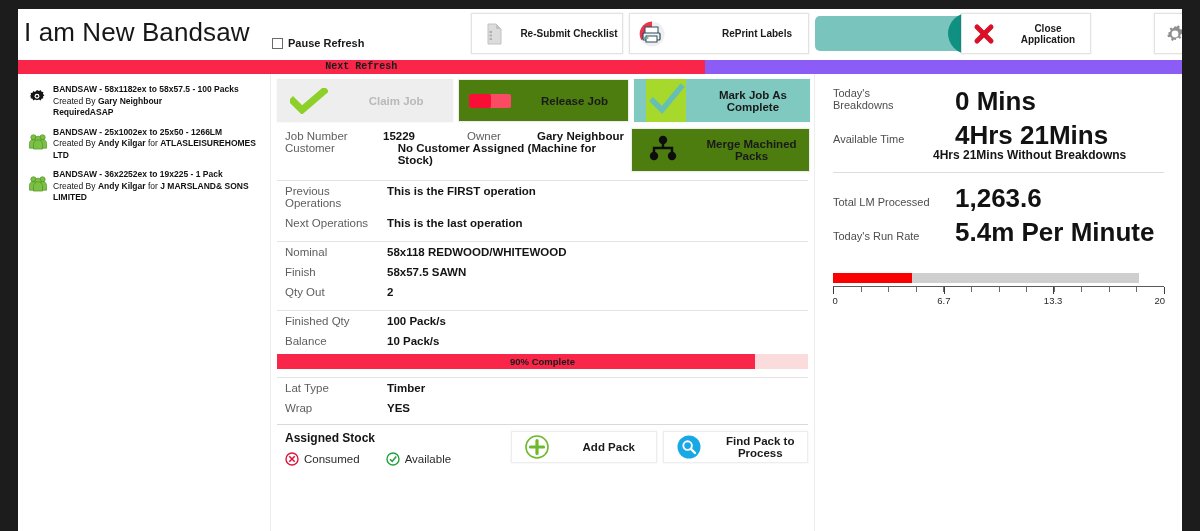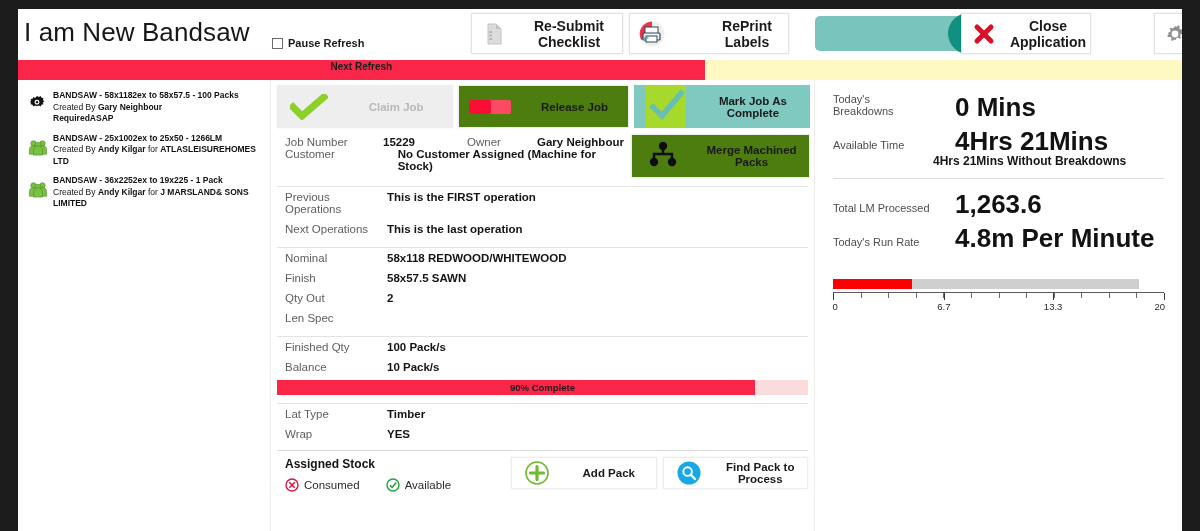--- a/index.html
+++ b/index.html
@@ -47,48 +47,49 @@
   .hbtn {
     position: absolute; top: 4px;
     height: 41px;
     background: #ffffff;
     border: 1px solid #e2e2e2;
     display: flex; align-items: center;
     box-shadow: 0 0 2px rgba(0,0,0,.10);
   }
   .hbtn .lbl {
     flex: 1; text-align: center;
-    font-size: 14px; font-weight: bold; color: #1a1a1a;
+    font-size: 10px; font-weight: bold; color: #1a1a1a;
   }
   .hbtn .ic { width: 44px; display:flex; align-items:center; justify-content:center; }
 
   #btn-resubmit { left: 453px; width: 152px; }
-  #btn-reprint  { left: 611px; width: 160px; gap: 32px; }
+  #btn-reprint  { left: 611px; width: 180px; gap: 32px; }
   #btn-close    { left: 943px; width: 130px; }
   #btn-settings { left: 1136px; width: 42px; justify-content:center; }
 
   
   .teal-pill {
     position: absolute; left: 797px; top: 7px;
     width: 178px; height: 35px;
     background: #79c5bd; border-radius: 5px;
   }
   .link-badge {
     position: absolute; left: 930px; top: 4px;
     width: 41px; height: 41px; border-radius: 50%;
     background: #0f9081;
     display: flex; align-items: center; justify-content: center;
   }
 
   
   .refresh-bar {
     position: relative;
-    height: 20px;
-    background: #fef9c3;
+    height: 14px;
+    background: #8b5cf6;
     overflow: hidden;
+    font-family: Liberation Mono, monospace;
   }
   .refresh-fill {
     position: absolute; left: 0; top: 0; bottom: 0;
     width: 700px;
     background: #f9264a;
   }
   .refresh-text {
     position: absolute; left: 0; top: 0;
     width: 700px; height: 14px;
     line-height: 14px; text-align: center;
@@ -401,24 +402,20 @@
           <span class="k">Nominal</span>
           <span class="v">58x118 REDWOOD/WHITEWOOD</span>
         </div>
         <div class="drow">
           <span class="k">Finish</span>
           <span class="v">58x57.5 SAWN</span>
         </div>
         <div class="drow">
           <span class="k">Qty Out</span>
           <span class="v">2</span>
-        </div>
-        <div class="drow">
-          <span class="k">Len Spec</span>
-          <span class="v"></span>
         </div>
       </div>
 
       <div class="sectionbox">
         <div class="drow">
           <span class="k">Finished Qty</span>
           <span class="v">100 Pack/s</span>
         </div>
         <div class="drow">
           <span class="k">Balance</span>
@@ -501,21 +498,21 @@
 
       <div class="rdiv"></div>
 
       <div class="stat">
         <span class="k">Total LM Processed</span>
         <span class="v">1,263.6</span>
       </div>
 
       <div class="stat">
         <span class="k">Today's Run Rate</span>
-        <span class="v">4.8m Per Minute</span>
+        <span class="v">5.4m Per Minute</span>
       </div>
 
       <div class="bullet-wrap">
         <div class="bullet-track" style="background: rgb(255, 255, 255);">
           <div style="position: absolute; left: 0px; top: 0px; bottom: 0px; width: 92.5%; background: rgb(207, 207, 207); z-index: 0;"></div>
               <div class="bullet-fill" id="bullet-fill" style="width: 24%; background: rgb(251, 0, 0); position: absolute; z-index: 1;"></div>
         </div>
         <div class="bullet-axis" id="bullet-axis">
               <div class="tick" style="left: 0%;"></div>
               <div class="tick" style="left: 8.33333%;"></div>

